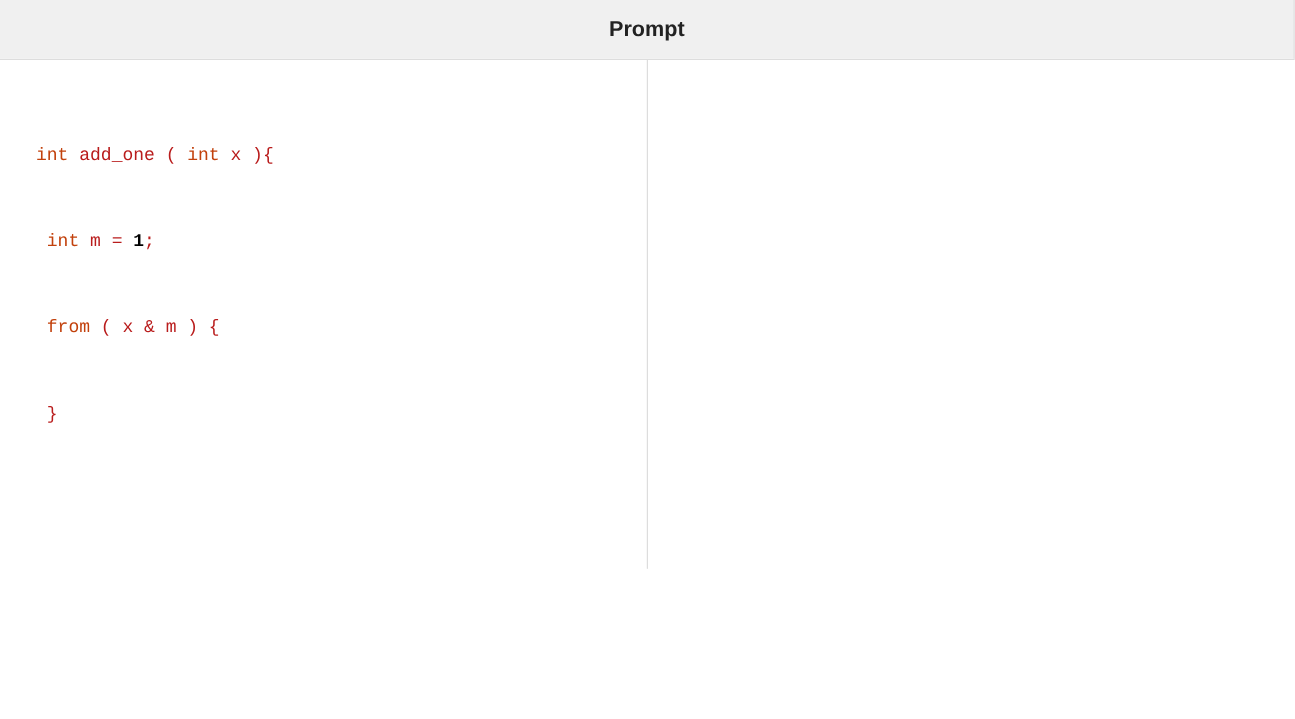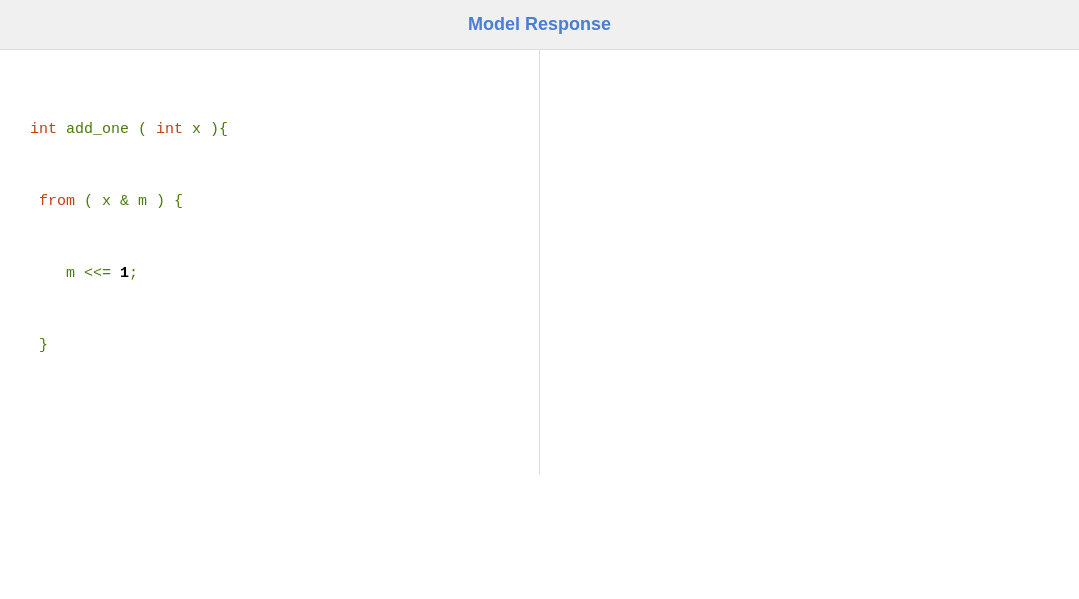--- a/index.html
+++ b/index.html
@@ -76,39 +76,39 @@
     .keyword {
       color: #c2410c;
     }
 
     .bold-num {
       font-weight: bold;
       color: #000;
     }
 
     .plain {
-      color: #4d7c0f;
+      color: #b91c1c;
     }
   </style>
 </head>
 <body>
 
 <div>
   <div class="header">
-    <div class="header-tab model-response">
-      <span>Model Response</span>
+    <div class="header-tab prompt">
+      <span>Prompt</span>
     </div>
   </div>
 
   <div class="content">
     <div class="panel prompt-panel">
       <div class="code-block">
         <div><span class="keyword">int</span><span class="plain"> add_one ( </span><span class="keyword">int</span><span class="plain"> x ){</span></div>
+        <div><span class="plain"> </span><span class="keyword">int</span><span class="plain"> m = </span><span class="bold-num">1</span><span class="plain">;</span></div>
         <div><span class="plain"> </span><span class="keyword">from</span><span class="plain"> ( x &amp; m ) {</span></div>
-        <div><span class="plain">    m &lt;&lt;= </span><span class="bold-num">1</span><span class="plain">;</span></div>
         <div><span class="plain"> }</span></div>
         
         
       </div>
     </div>
 
     <div class="panel response-panel">
     </div>
   </div>
 </div>

